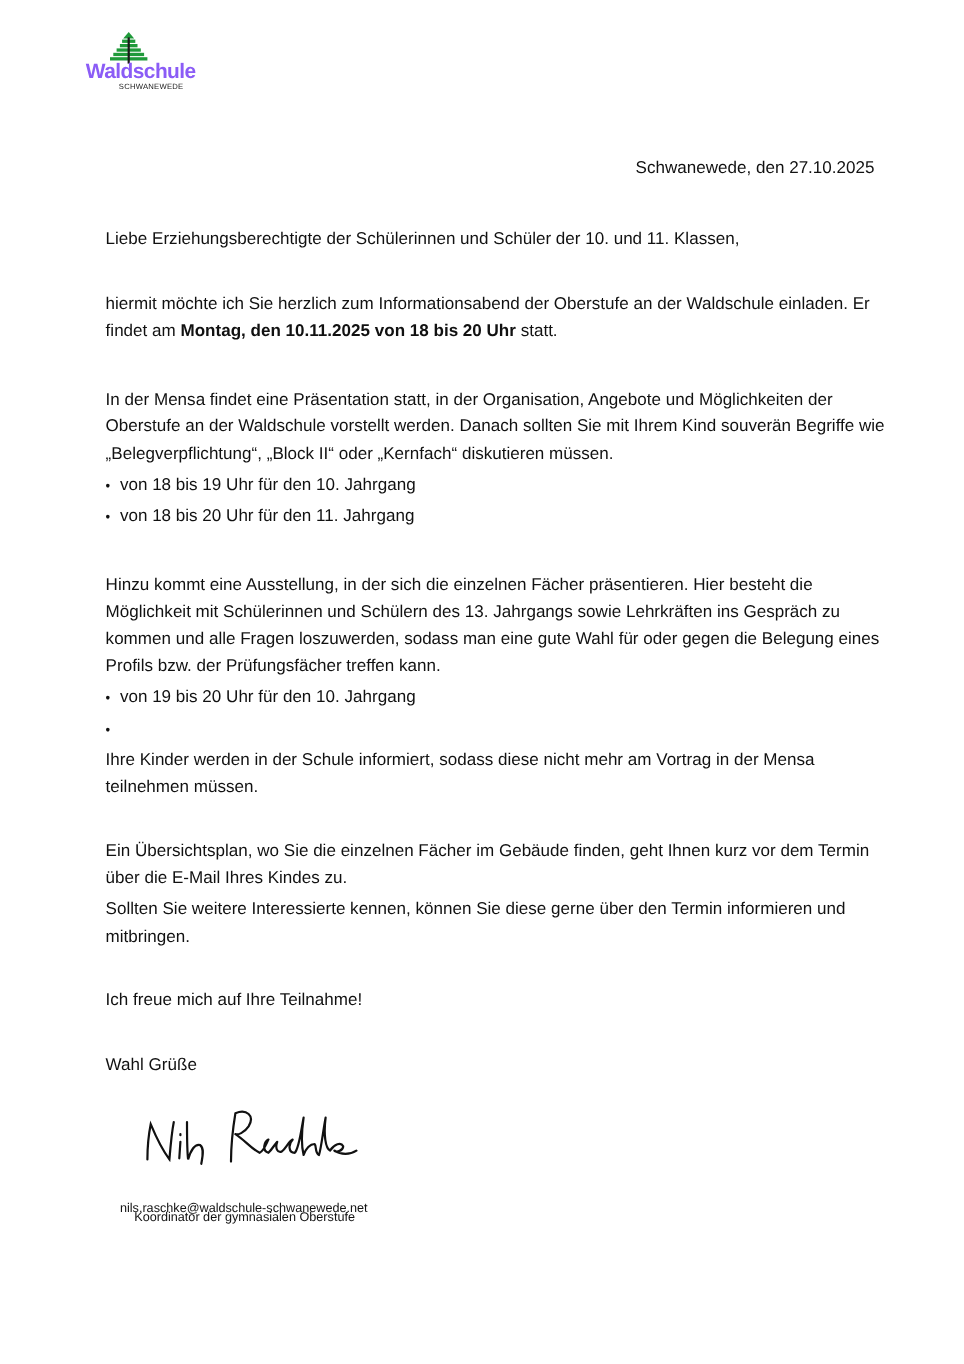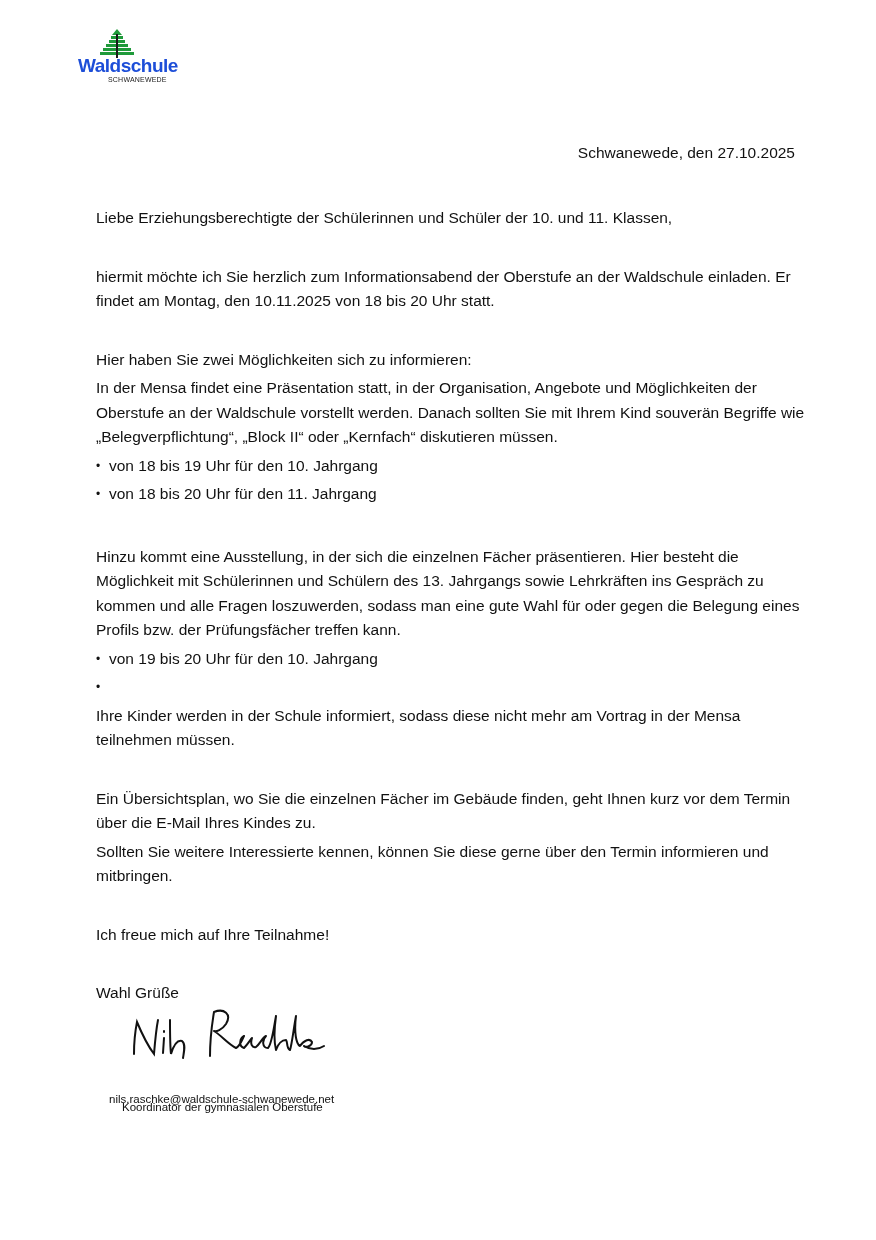--- a/index.html
+++ b/index.html
@@ -1,30 +1,30 @@
 <!DOCTYPE html>
 <html><head>
 <meta charset="utf-8">
 <style>
   html, body { margin: 0; padding: 0; background: #ffffff; }
   body { width: 876px; height: 1240px; position: relative; overflow: hidden;
          font-family: "Liberation Sans", sans-serif; color: #111111; }
   .logo { position: absolute; left: 78px; top: 28px; width: 110px; height: 60px; }
   .logo svg { position: absolute; left: 18px; top: 0; }
   .logo-word { position: absolute; left: 0; top: 28px; font-family: "Liberation Sans", sans-serif;
-               font-weight: bold; font-size: 19px; color: #1d4ed8; letter-spacing: -0.5px; line-height: 20px; }
+               font-weight: bold; font-size: 19px; color: #8b5cf6; letter-spacing: -0.5px; line-height: 20px; }
   .logo-sub { position: absolute; left: 30px; top: 48px; font-size: 7px; color: #222; letter-spacing: 0.2px; }
   .date { position: absolute; right: 81px; top: 144px; font-size: 15.5px; }
   .body { position: absolute; left: 96px; top: 206px; width: 720px; font-size: 15.5px; line-height: 24.5px; }
   .body p { margin: 0; }
   .gap-l { height: 34px; }
   .gap-s { height: 4px; }
   .bullet { display: flex; align-items: flex-start; margin: 0 0 4px 0; }
   .bullet .dot { width: 13px; font-size: 12px; }
-  strong { font-weight: normal; }
+  strong { font-weight: bold; }
   .sig { position: absolute; left: 128px; top: 1004px; }
   .sig-role { position: absolute; left: 122px; top: 1073px; font-size: 11.5px; margin-top: 28px; }
   .sig-mail { position: absolute; left: 109px; top: 1093px; font-size: 11.5px; }
 </style>
 </head>
 <body>
 
 <div class="logo">
   <svg width="42" height="30" viewBox="0 0 42 30">
     <polygon points="21,1 26,7 16,7" fill="#1f9a3a"></polygon>
@@ -39,21 +39,20 @@
   <div class="logo-sub">SCHWANEWEDE</div>
 </div>
 
 <div class="date">Schwanewede, den 27.10.2025</div>
 
 <div class="body">
   <p>Liebe Erziehungsberechtigte der Schülerinnen und Schüler der 10. und 11. Klassen,</p>
   <div class="gap-l"></div>
   <p><span>hiermit möchte ich Sie herzlich zum Informationsabend der Oberstufe an der Waldschule einladen. Er findet am </span><strong>Montag, den 10.11.2025 von 18 bis 20 Uhr</strong><span> statt.</span></p>
   <div class="gap-l"></div>
-  <p>Hier haben Sie zwei Möglichkeiten sich zu informieren:</p>
   <div class="gap-s"></div>
   <p>In der Mensa findet eine Präsentation statt, in der Organisation, Angebote und Möglichkeiten der Oberstufe an der Waldschule vorstellt werden. Danach sollten Sie mit Ihrem Kind souverän Begriffe wie „Belegverpflichtung“, „Block II“ oder „Kernfach“ diskutieren müssen.</p>
   <div class="gap-s"></div>
   <div class="bullet">
       <span class="dot">•</span>
       <span>von 18 bis 19 Uhr für den 10. Jahrgang</span>
     </div>
   <div class="bullet">
       <span class="dot">•</span>
       <span>von 18 bis 20 Uhr für den 11. Jahrgang</span>

